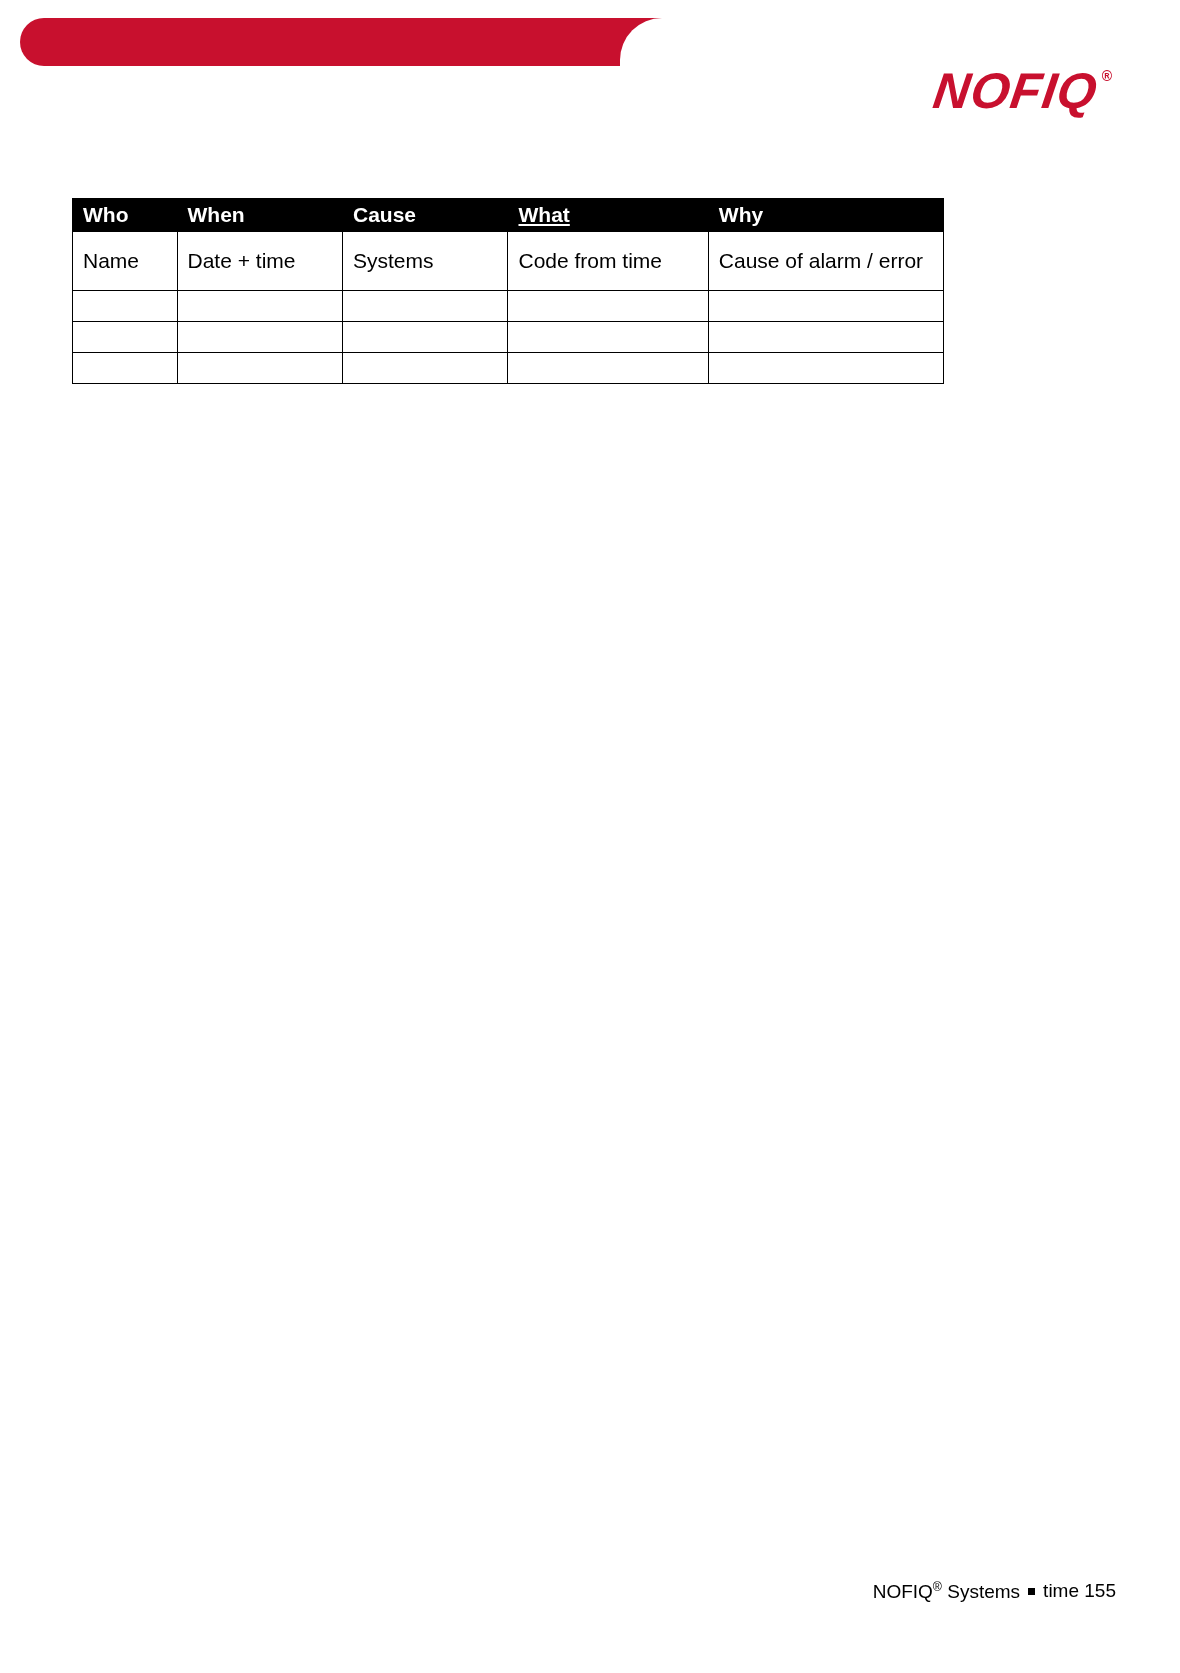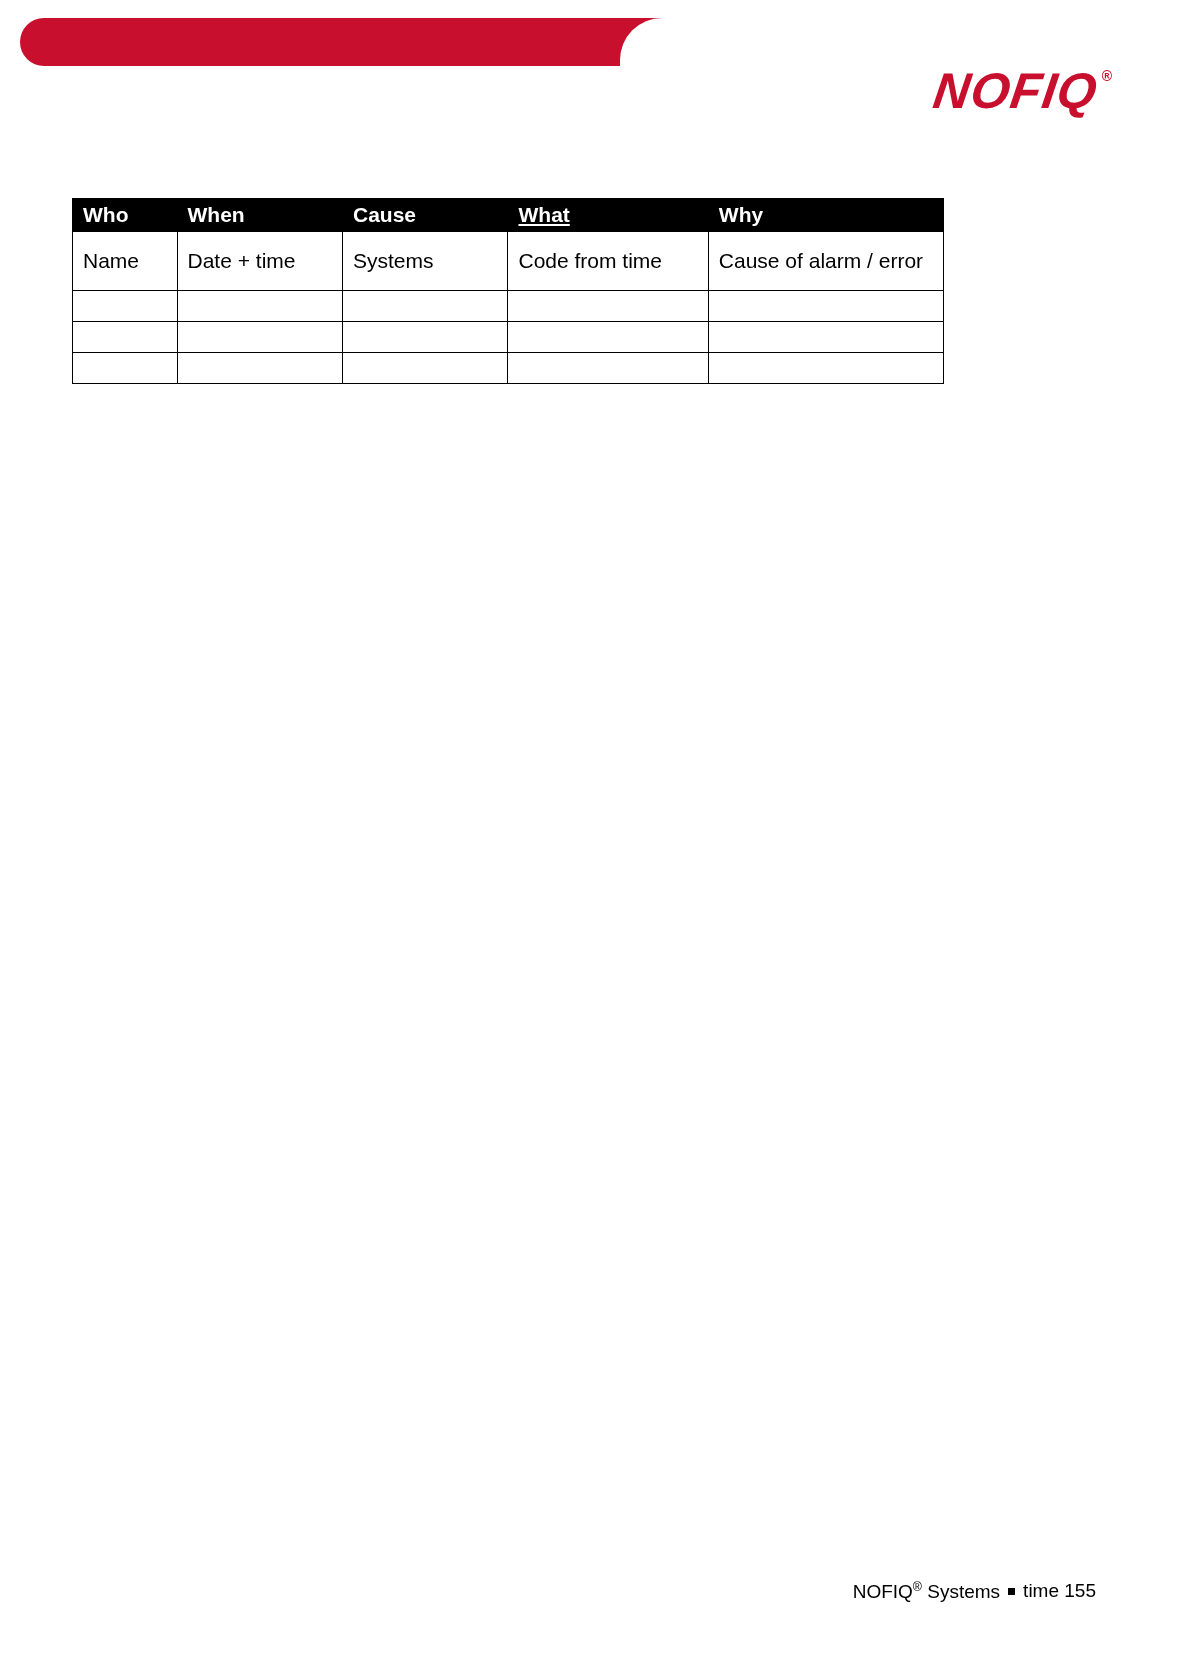--- a/index.html
+++ b/index.html
@@ -87,21 +87,21 @@
       line-height: 1.35;
     }
     .col-who   { width: 12%; }
     .col-when  { width: 19%; margin-top: 38px; }
     .col-where { width: 19%; }
     .col-what  { width: 23%; text-decoration: underline; }
     .col-why   { width: 27%; margin-top: 34px; }
     .footer {
       position: absolute;
       bottom: 70px;
-      right: 84px;
+      right: 64px;
       font-size: 19px;
       color: #000000;
       display: flex;
       align-items: center;
       gap: 8px;
     }
     .footer sup { font-size: 0.65em; }
     .footer-square {
       display: inline-block;
       width: 7px;

